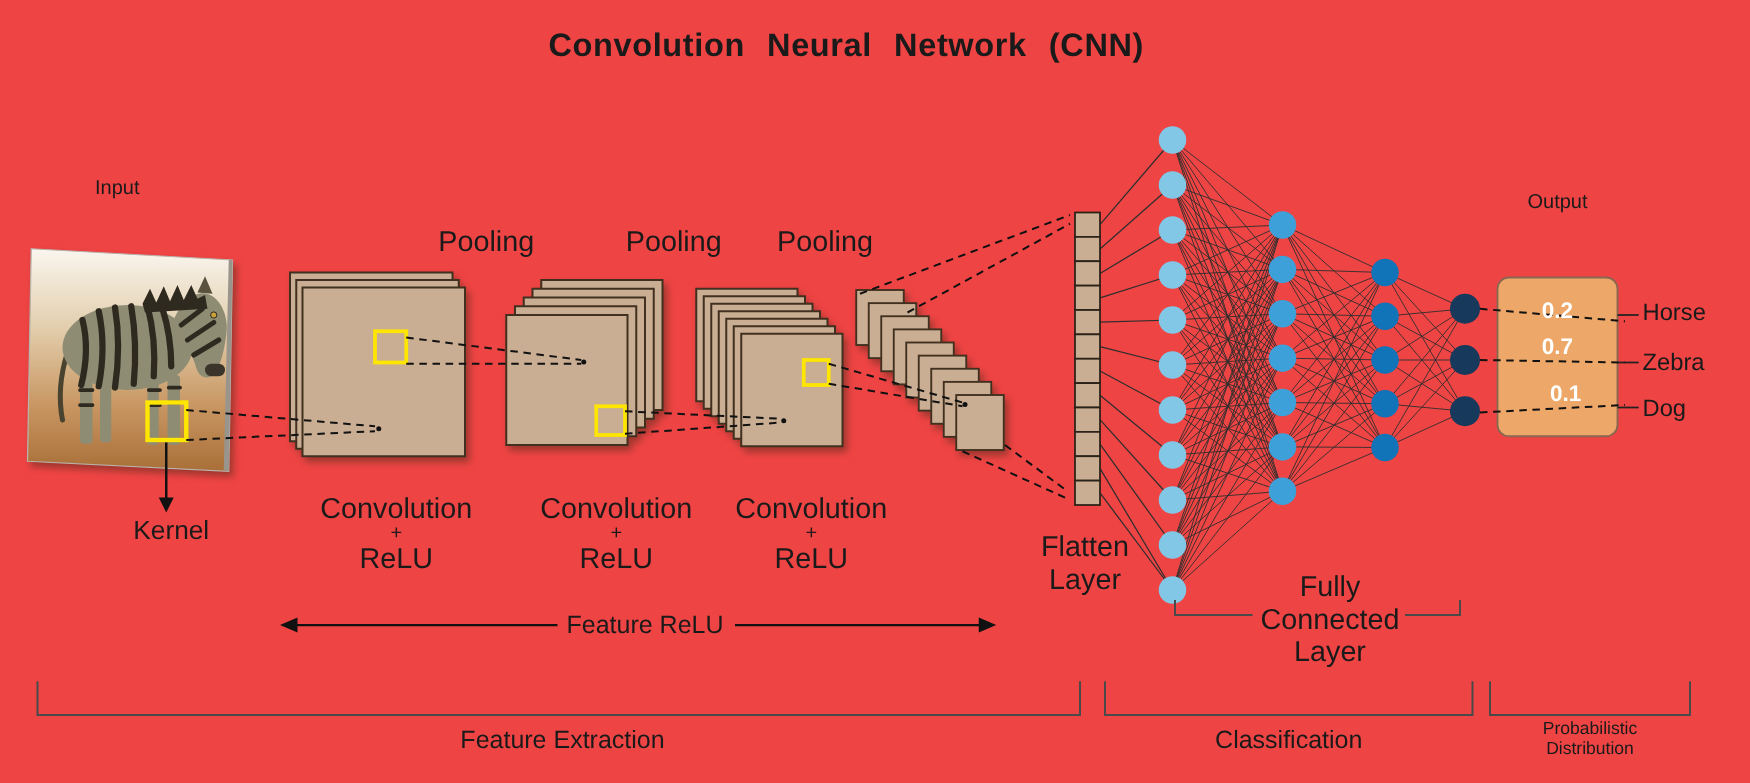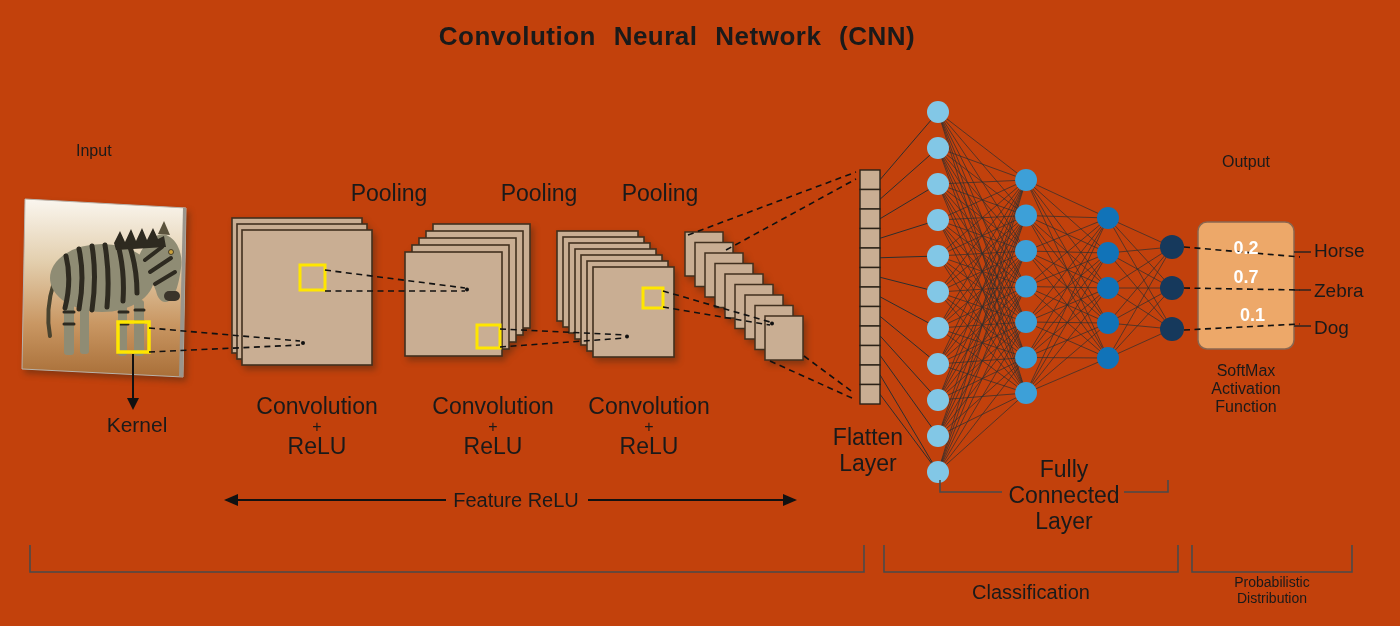--- a/index.html
+++ b/index.html
@@ -1,16 +1,16 @@
 <!DOCTYPE html>
 <html><head>
 <meta charset="utf-8">
 <style>
   html,body{margin:0;padding:0;background:#ffffff;}
-  .stage{position:relative;width:1400px;height:626px;background:#c2410c;overflow:hidden;
+  .stage{position:relative;width:1400px;height:626px;background:#ef4444;overflow:hidden;
          font-family:"Liberation Sans",sans-serif;}
   svg{position:absolute;left:0;top:0;}
   .lbl{position:absolute;color:#1a1a1a;white-space:nowrap;line-height:1.12;}
   .c{transform:translateX(-50%);text-align:center;}
   .title{font-size:26px;font-weight:bold;word-spacing:10px;letter-spacing:.5px;}
   .big{font-size:16px;}
   .mid{font-size:23px;}
   .sec{font-size:20px;}
   .small{font-size:16px;}
   .plus{font-size:16px;line-height:.9;}
@@ -407,25 +407,21 @@
 <div class="lbl c big" style="left:1246px;top:153px;">Output</div>
 
 <div class="lbl c probval" style="left:1246px;top:228px;margin-top:10px;">0.2</div>
 <div class="lbl c probval" style="left:1246px;top:267px;">0.7</div>
 <div class="lbl c probval" style="left:1246px;top:305px;padding-left:13px;">0.1</div>
 
 <div class="lbl classlbl" style="left:1314px;top:240px;">Horse</div>
 <div class="lbl classlbl" style="left:1314px;top:280px;text-align:right;">Zebra</div>
 <div class="lbl classlbl" style="left:1314px;top:317px;">Dog</div>
 
-<div class="lbl c" style="left:1246px;top:362px;">
-  <div class="small">SoftMax</div>
-  <div class="small">Activation</div>
-  <div class="small">Function</div>
-</div>
-
+
+<div class="lbl c sec" style="left:450px;top:581px;">Feature Extraction</div>
 <div class="lbl c sec" style="left:1031px;top:581px;">Classification</div>
 <div class="lbl c" style="left:1272px;top:575px;">
   <div class="pd">Probabilistic</div>
   <div class="pd">Distribution</div>
 </div>
 
 </div>
 
 </body></html>

